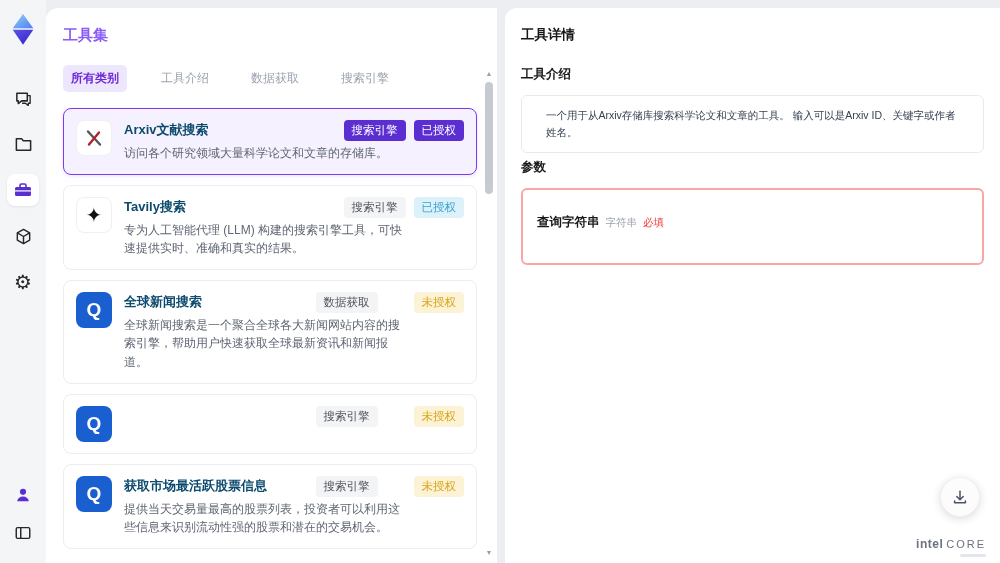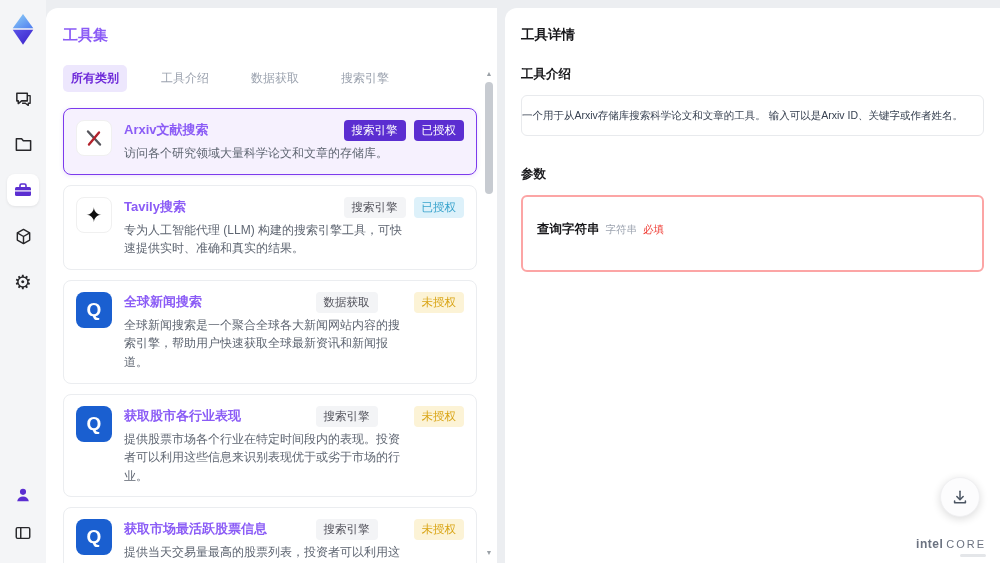--- a/index.html
+++ b/index.html
@@ -31,40 +31,40 @@
   .tab.active { color:#6d28d9; background:#ede7fd; font-weight:bold; }
 
   .tool-list { width:414px; display:flex; flex-direction:column; gap:10px; }
   .card { position:relative; background:#ffffff; border:1px solid #ebedf0; border-radius:8px; padding:11px 12px; display:flex; gap:12px; cursor:pointer; }
   .card.selected { background:#f6f1fe; border:1.5px solid #7c3aed; box-shadow:0 1px 4px rgba(124,58,237,.15); }
   .tool-icon { width:36px; height:36px; border-radius:8px; flex-shrink:0; display:flex; align-items:center; justify-content:center; overflow:hidden; }
   .tool-icon.white { background:#ffffff; border:1px solid #f0f0f0; }
   .tool-icon.blue { background:#1a5fd0; color:#ffffff; font-weight:bold; font-size:19px; }
   .tavily-star { font-size:20px; color:#111111; line-height:1; }
   .tool-main { flex:1; min-width:0; padding-top:1px; }
-  .tool-name { font-size:13px; font-weight:bold; color:#8b5cf6; margin-bottom:5px; }
+  .tool-name { font-size:13px; font-weight:bold; color:#0c4a6e; margin-bottom:5px; }
   .tool-desc { width:282px; font-size:12px; line-height:1.55; color:#5f6672; }
   .badges { position:absolute; top:11px; right:12px; display:flex; gap:8px; }
   .badge { font-size:11.5px; padding:3px 8px; border-radius:4px; white-space:nowrap; }
   .badge.cat { background:#f3f4f6; color:#52525b; }
   .badge.purple { background:#5b2ed1; color:#ffffff; }
   .badge.auth { background:#ddf1fa; color:#38a3cc; }
   .badge.unauth { background:#fcf3d6; color:#d9a516;margin-left:28px; }
 
   
   .vscroll { position:absolute; top:62px; bottom:6px; right:3px; width:10px; }
   .vscroll .arrow { position:absolute; left:1px; width:8px; font-size:7px; color:#9aa0a6; text-align:center; line-height:8px; cursor:pointer; }
   .vscroll .arrow.up { top:0; }
   .vscroll .arrow.down { bottom:0; }
   .vscroll .thumb { position:absolute; top:12px; left:1px; width:8px; height:112px; background:#c7cbd1; border-radius:4px; cursor:pointer; }
 
   
   .details-title { font-size:13.5px; font-weight:bold; color:#18181b; margin-bottom:22px; }
   .section-heading { font-size:12.5px; font-weight:bold; color:#18181b; margin-bottom:12px; }
-  .intro-box { border:1px solid #e8eaed; border-radius:6px; padding:11px 0; font-size:10.5px; color:#374151; margin-bottom:30px; line-height:1.6; }
+  .intro-box { border:1px solid #e8eaed; border-radius:6px; padding:11px 24px; font-size:10.5px; color:#374151; margin-bottom:6px; line-height:1.6; }
   .param-box { border:2px solid #fca5a5; border-radius:6px; padding:24px 14px; }
   .param-head { display:flex; align-items:baseline; gap:6px; margin-bottom:8px; }
   .param-name { font-size:12.5px; font-weight:bold; color:#18181b; }
   .param-type { font-size:10.5px; color:#9ca3af; }
   .param-required { font-size:10.5px; color:#ef3e36; }
   .param-desc { font-size:11.5px; color:#4b5563; }
 
   
   .fab { position:absolute; right:20px; bottom:46px; width:40px; height:40px; border-radius:50%; background:#fcfcfd; box-shadow:0 2px 8px rgba(0,0,0,.14); border:1px solid #f0f0f2; display:flex; align-items:center; justify-content:center; cursor:pointer; color:#4b5563; }
   .intel { position:absolute; right:14px; bottom:12px; color:#6b7280; display:flex; align-items:baseline; gap:3px; }
@@ -195,24 +195,20 @@
           <div class="badges">
             <span class="badge cat">数据获取</span>
             <span class="badge unauth">未授权</span>
           </div>
         </div>
 
         <div class="card">
           <div class="tool-icon blue">
             <span>Q</span>
           </div>
-          <div class="tool-main">
-            <div class="tool-name">获取股市各行业表现</div>
-            <div class="tool-desc">提供股票市场各个行业在特定时间段内的表现。投资者可以利用这些信息来识别表现优于或劣于市场的行业。</div>
-          </div>
           <div class="badges">
             <span class="badge cat">搜索引擎</span>
             <span class="badge unauth">未授权</span>
           </div>
         </div>
 
         <div class="card">
           <div class="tool-icon blue">
             <span>Q</span>
           </div>

